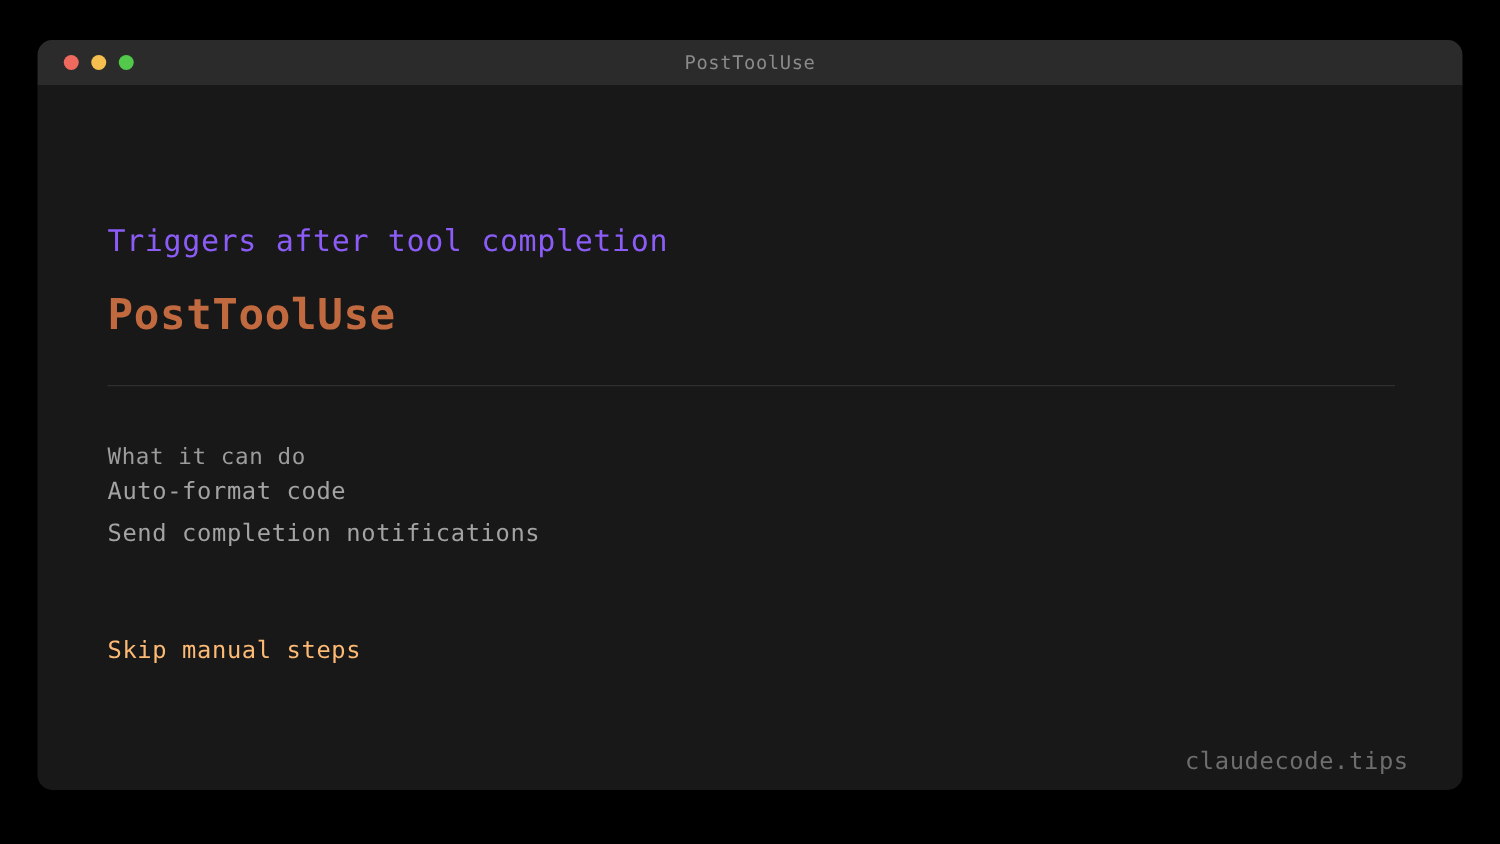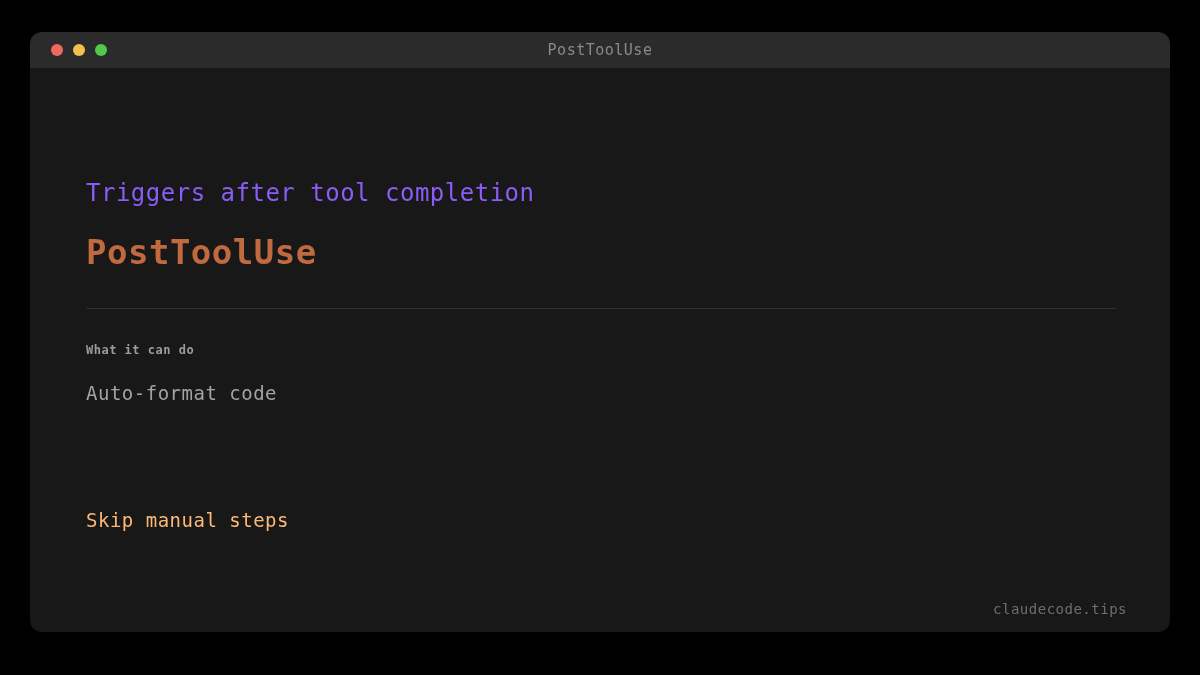--- a/index.html
+++ b/index.html
@@ -64,26 +64,25 @@
     letter-spacing: 0.5px;
   }
   .divider {
     position: absolute;
     left: 56px; right: 54px; top: 276px;
     height: 1px;
     background: #2f2f2f;
   }
   .section-label {
     position: absolute;
-    left: 56px; top: 307px;
-    font-size: 12px;
+    left: 56px; top: 323px;
+    font-size: 18px;
     line-height: 22px;
     color: #9c9c9c;
     letter-spacing: 0.5px;
-    font-weight: bold;
   }
   .capability-list {
     position: absolute;
     left: 56px; top: 344px;
     list-style: none;
   }
   .capability-list li {
     font-size: 19px;
     line-height: 34px;
     color: #a3a3a3;
@@ -93,21 +92,21 @@
     position: absolute;
     left: 56px; top: 477px;
     font-size: 19px;
     line-height: 22px;
     color: #fdba74;
     letter-spacing: 0.5px;
   }
   .footer-site {
     position: absolute;
     right: 43px; bottom: 14px;
-    font-size: 14px;
+    font-size: 19px;
     line-height: 18px;
     color: #6e6e6e;
     letter-spacing: 0.5px;
   }
 </style>
 </head>
 <body>
 
 <div class="window">
 
@@ -123,19 +122,20 @@
   <div class="eyebrow">Triggers after tool completion</div>
 
   <h1 class="heading">PostToolUse</h1>
 
   <div class="divider"></div>
 
   <div class="section-label">What it can do</div>
 
   <ul class="capability-list">
     <li>Auto-format code</li>
+    <li>Send completion notifications</li>
   </ul>
 
   <div class="benefit">Skip manual steps</div>
 
   <div class="footer-site">claudecode.tips</div>
 
 </div>
 
 </body></html>

